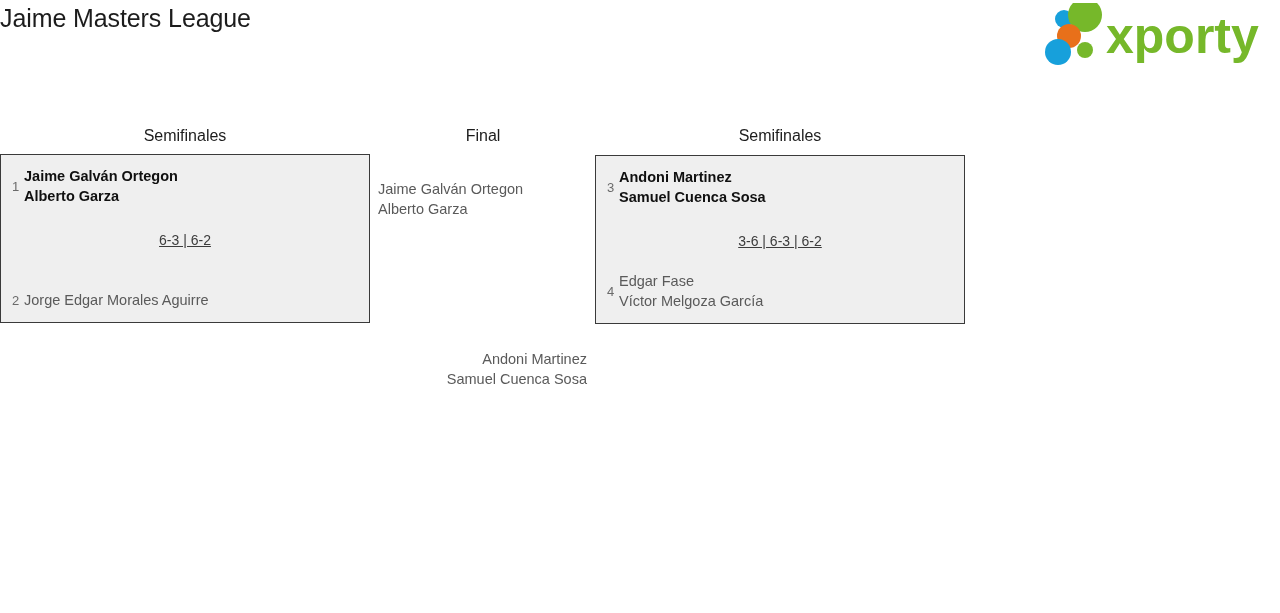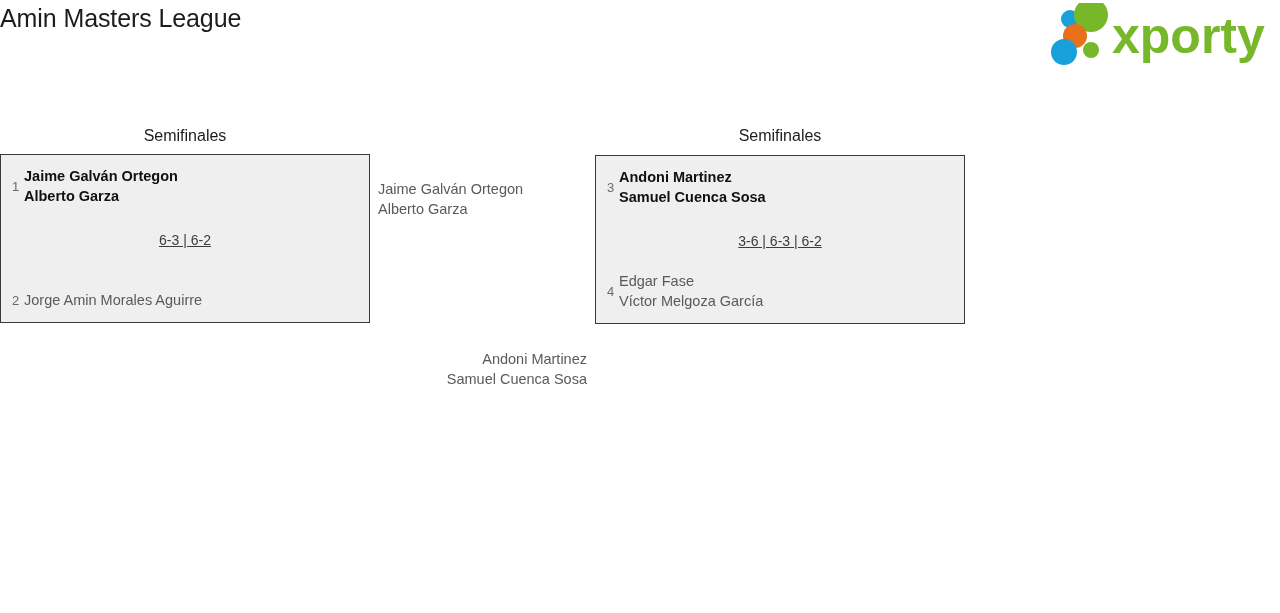--- a/index.html
+++ b/index.html
@@ -32,21 +32,21 @@
     font-weight: 400;
     color: #1c1c1c;
     letter-spacing: -0.1px;
     white-space: nowrap;
   }
   #title-line1, #title-line2 { display: block; }
 
   
   #logo {
     position: absolute;
-    right: 8px;
+    right: 14px;
     top: 3px;
     width: 226px;
     height: 62px;
   }
   #logo svg { display: block; }
 
   
   #bracket {
     position: absolute;
     top: 0; left: 0;
@@ -137,58 +137,59 @@
     text-align: right;
   }
   .final-entry .p { display: block; }
 </style>
 </head>
 <body>
 
 <div id="header">
 
   <div id="title-block">
-    <span id="title-line1">Amin Masters League</span>
+    <span id="title-line1">Jaime Masters League</span>
   </div>
 
   <div id="logo">
     <svg width="226" height="62" viewBox="0 0 226 62" xmlns="http://www.w3.org/2000/svg">
 
       <circle cx="24" cy="16" r="9" fill="#17a0db"></circle>
       <circle cx="45" cy="12" r="17" fill="#76b82a"></circle>
       <circle cx="29" cy="33" r="12" fill="#e8701a"></circle>
       <circle cx="18" cy="49" r="13" fill="#17a0db"></circle>
       <circle cx="45" cy="47" r="8" fill="#76b82a"></circle>
 
       <text x="66" y="50" font-family="Liberation Sans, sans-serif" font-size="50" font-weight="bold" fill="#76b82a">xporty</text>
     </svg>
   </div>
 </div>
 
 <div id="bracket">
 
   <div class="round-header" id="hdr-sf-left">Semifinales</div>
+  <div class="round-header" id="hdr-final">Final</div>
   <div class="round-header" id="hdr-sf-right">Semifinales</div>
 
   <div class="match-box" id="match-left">
 
     <div class="team-row top winner">
       <span class="seed">1</span>
       <span class="players">
         <span class="p">Jaime Galván Ortegon</span>
         <span class="p">Alberto Garza</span>
       </span>
     </div>
 
     <div class="score">6-3 | 6-2</div>
 
     <div class="team-row bottom loser">
       <span class="seed">2</span>
       <span class="players">
-        <span class="p">Jorge Amin Morales Aguirre</span>
+        <span class="p">Jorge Edgar Morales Aguirre</span>
       </span>
     </div>
   </div>
 
   <div class="match-box" id="match-right">
 
     <div class="team-row top winner">
       <span class="seed">3</span>
       <span class="players">
         <span class="p">Andoni Martinez</span>

